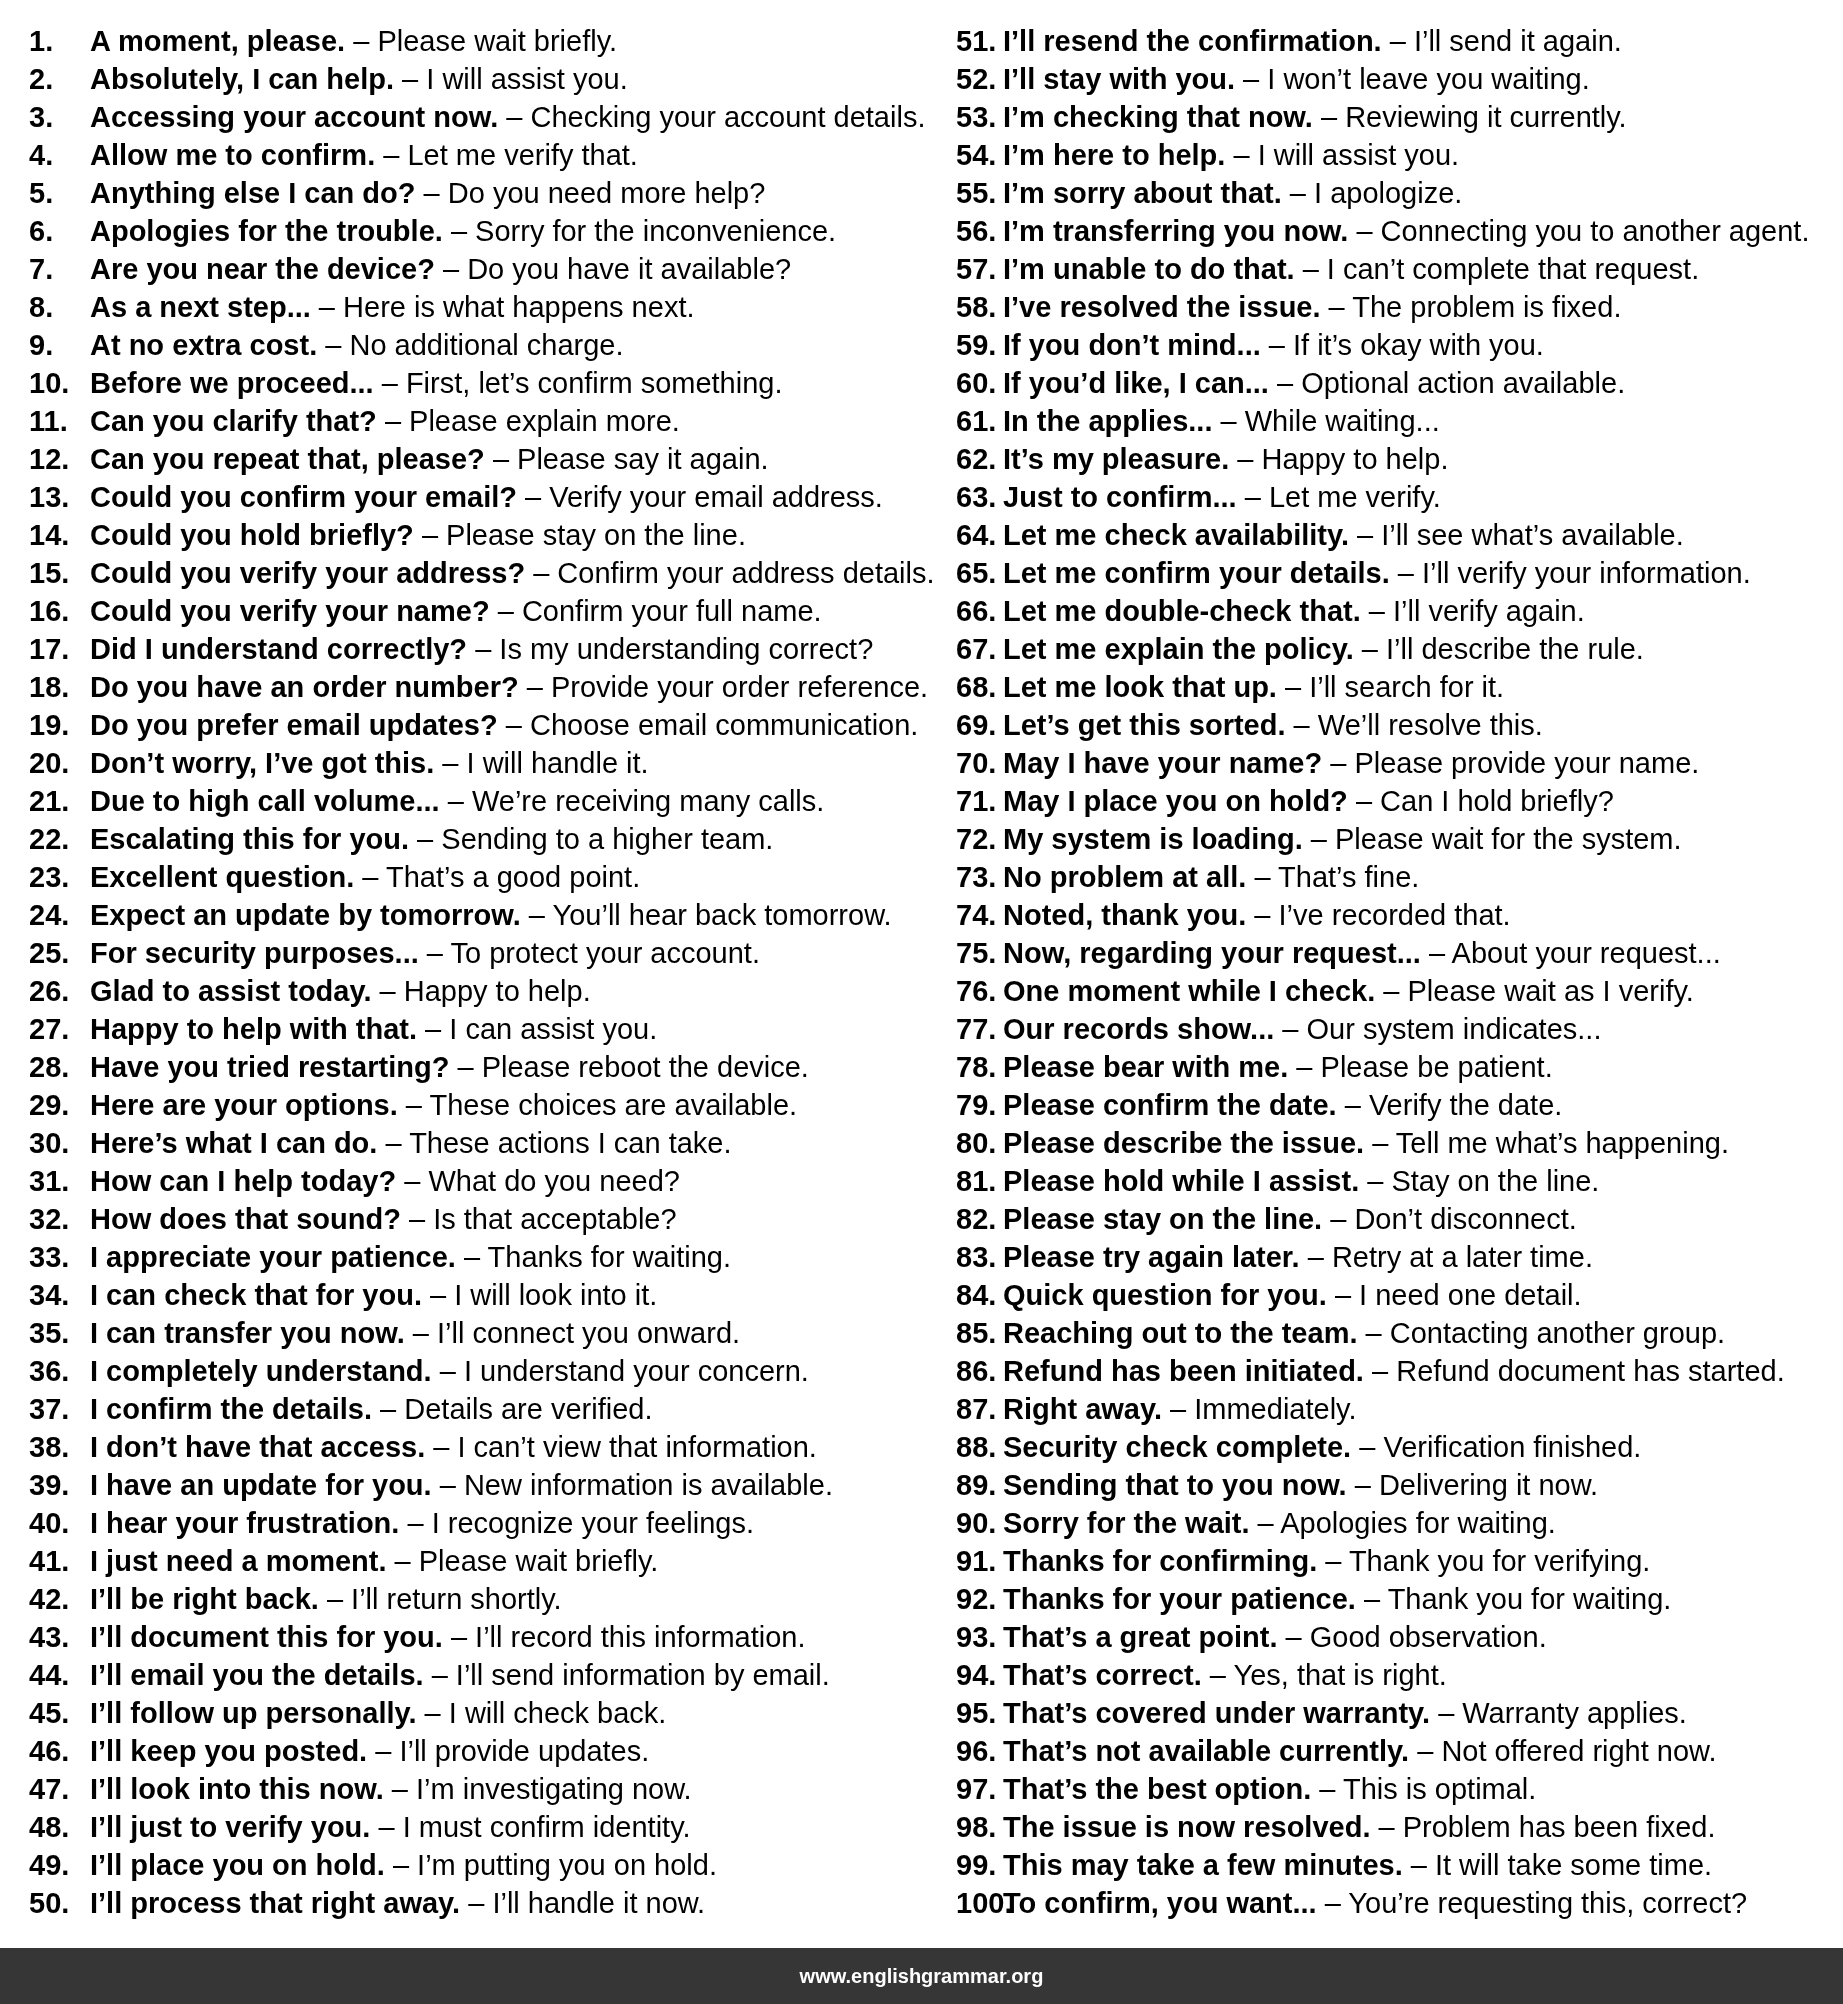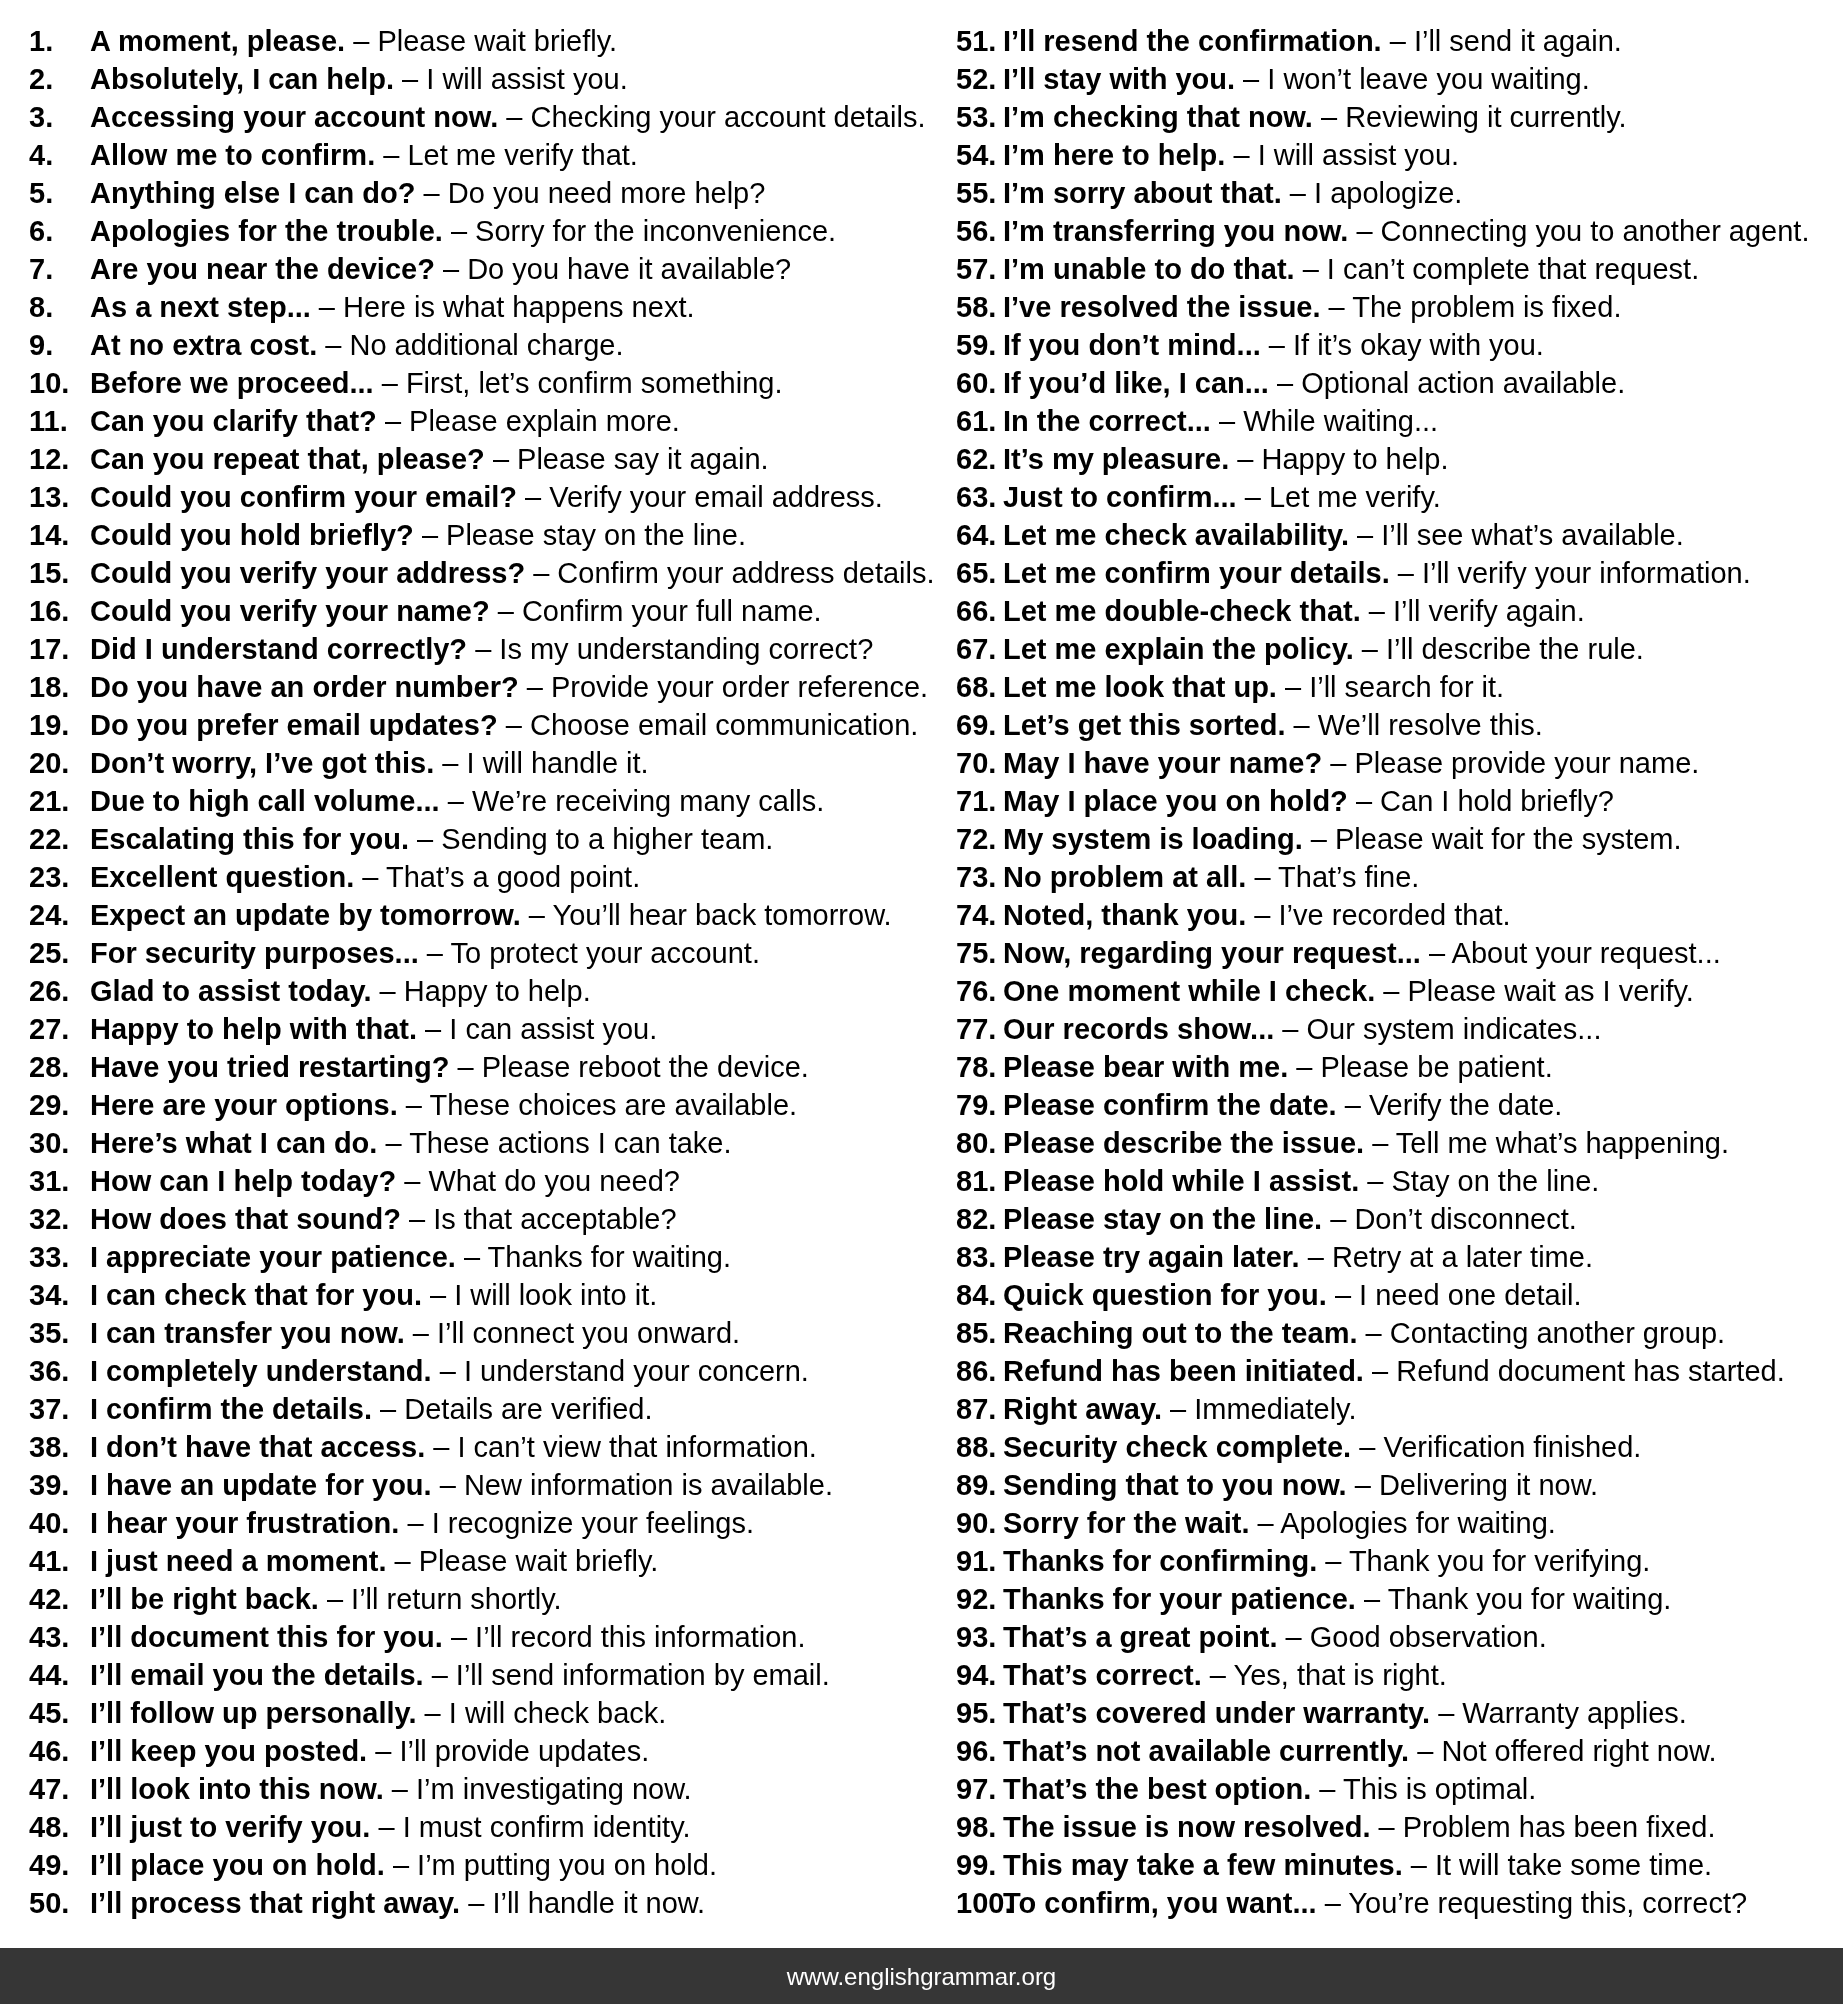--- a/index.html
+++ b/index.html
@@ -44,22 +44,22 @@
   .meaning { font-weight: normal; }
   .footer {
     position: absolute;
     left: 0; top: 1948px;
     width: 1843px; height: 57px;
     background: #363636;
     display: flex; align-items: center; justify-content: center;
   }
   .footer-text {
     color: #ffffff;
-    font-weight: normal;
-    font-size: 24px;
+    font-weight: bold;
+    font-size: 20px;
     letter-spacing: 0px;
   }
 </style>
 </head>
 <body>
 
 <ol class="column left" id="col-left">
     <li class="row">
     <span class="num">1.</span>
     <span class="text"><span class="phrase">A moment, please.</span><span class="dash"> – </span><span class="meaning">Please wait briefly.</span></span>
@@ -297,21 +297,21 @@
     <li class="row">
     <span class="num">59.</span>
     <span class="text"><span class="phrase">If you don’t mind...</span><span class="dash"> – </span><span class="meaning">If it’s okay with you.</span></span>
   </li>
     <li class="row">
     <span class="num">60.</span>
     <span class="text"><span class="phrase">If you’d like, I can...</span><span class="dash"> – </span><span class="meaning">Optional action available.</span></span>
   </li>
     <li class="row">
     <span class="num">61.</span>
-    <span class="text"><span class="phrase">In the correct...</span><span class="dash"> – </span><span class="meaning">While waiting...</span></span>
+    <span class="text"><span class="phrase">In the applies...</span><span class="dash"> – </span><span class="meaning">While waiting...</span></span>
   </li>
     <li class="row">
     <span class="num">62.</span>
     <span class="text"><span class="phrase">It’s my pleasure.</span><span class="dash"> – </span><span class="meaning">Happy to help.</span></span>
   </li>
     <li class="row">
     <span class="num">63.</span>
     <span class="text"><span class="phrase">Just to confirm...</span><span class="dash"> – </span><span class="meaning">Let me verify.</span></span>
   </li>
     <li class="row">

